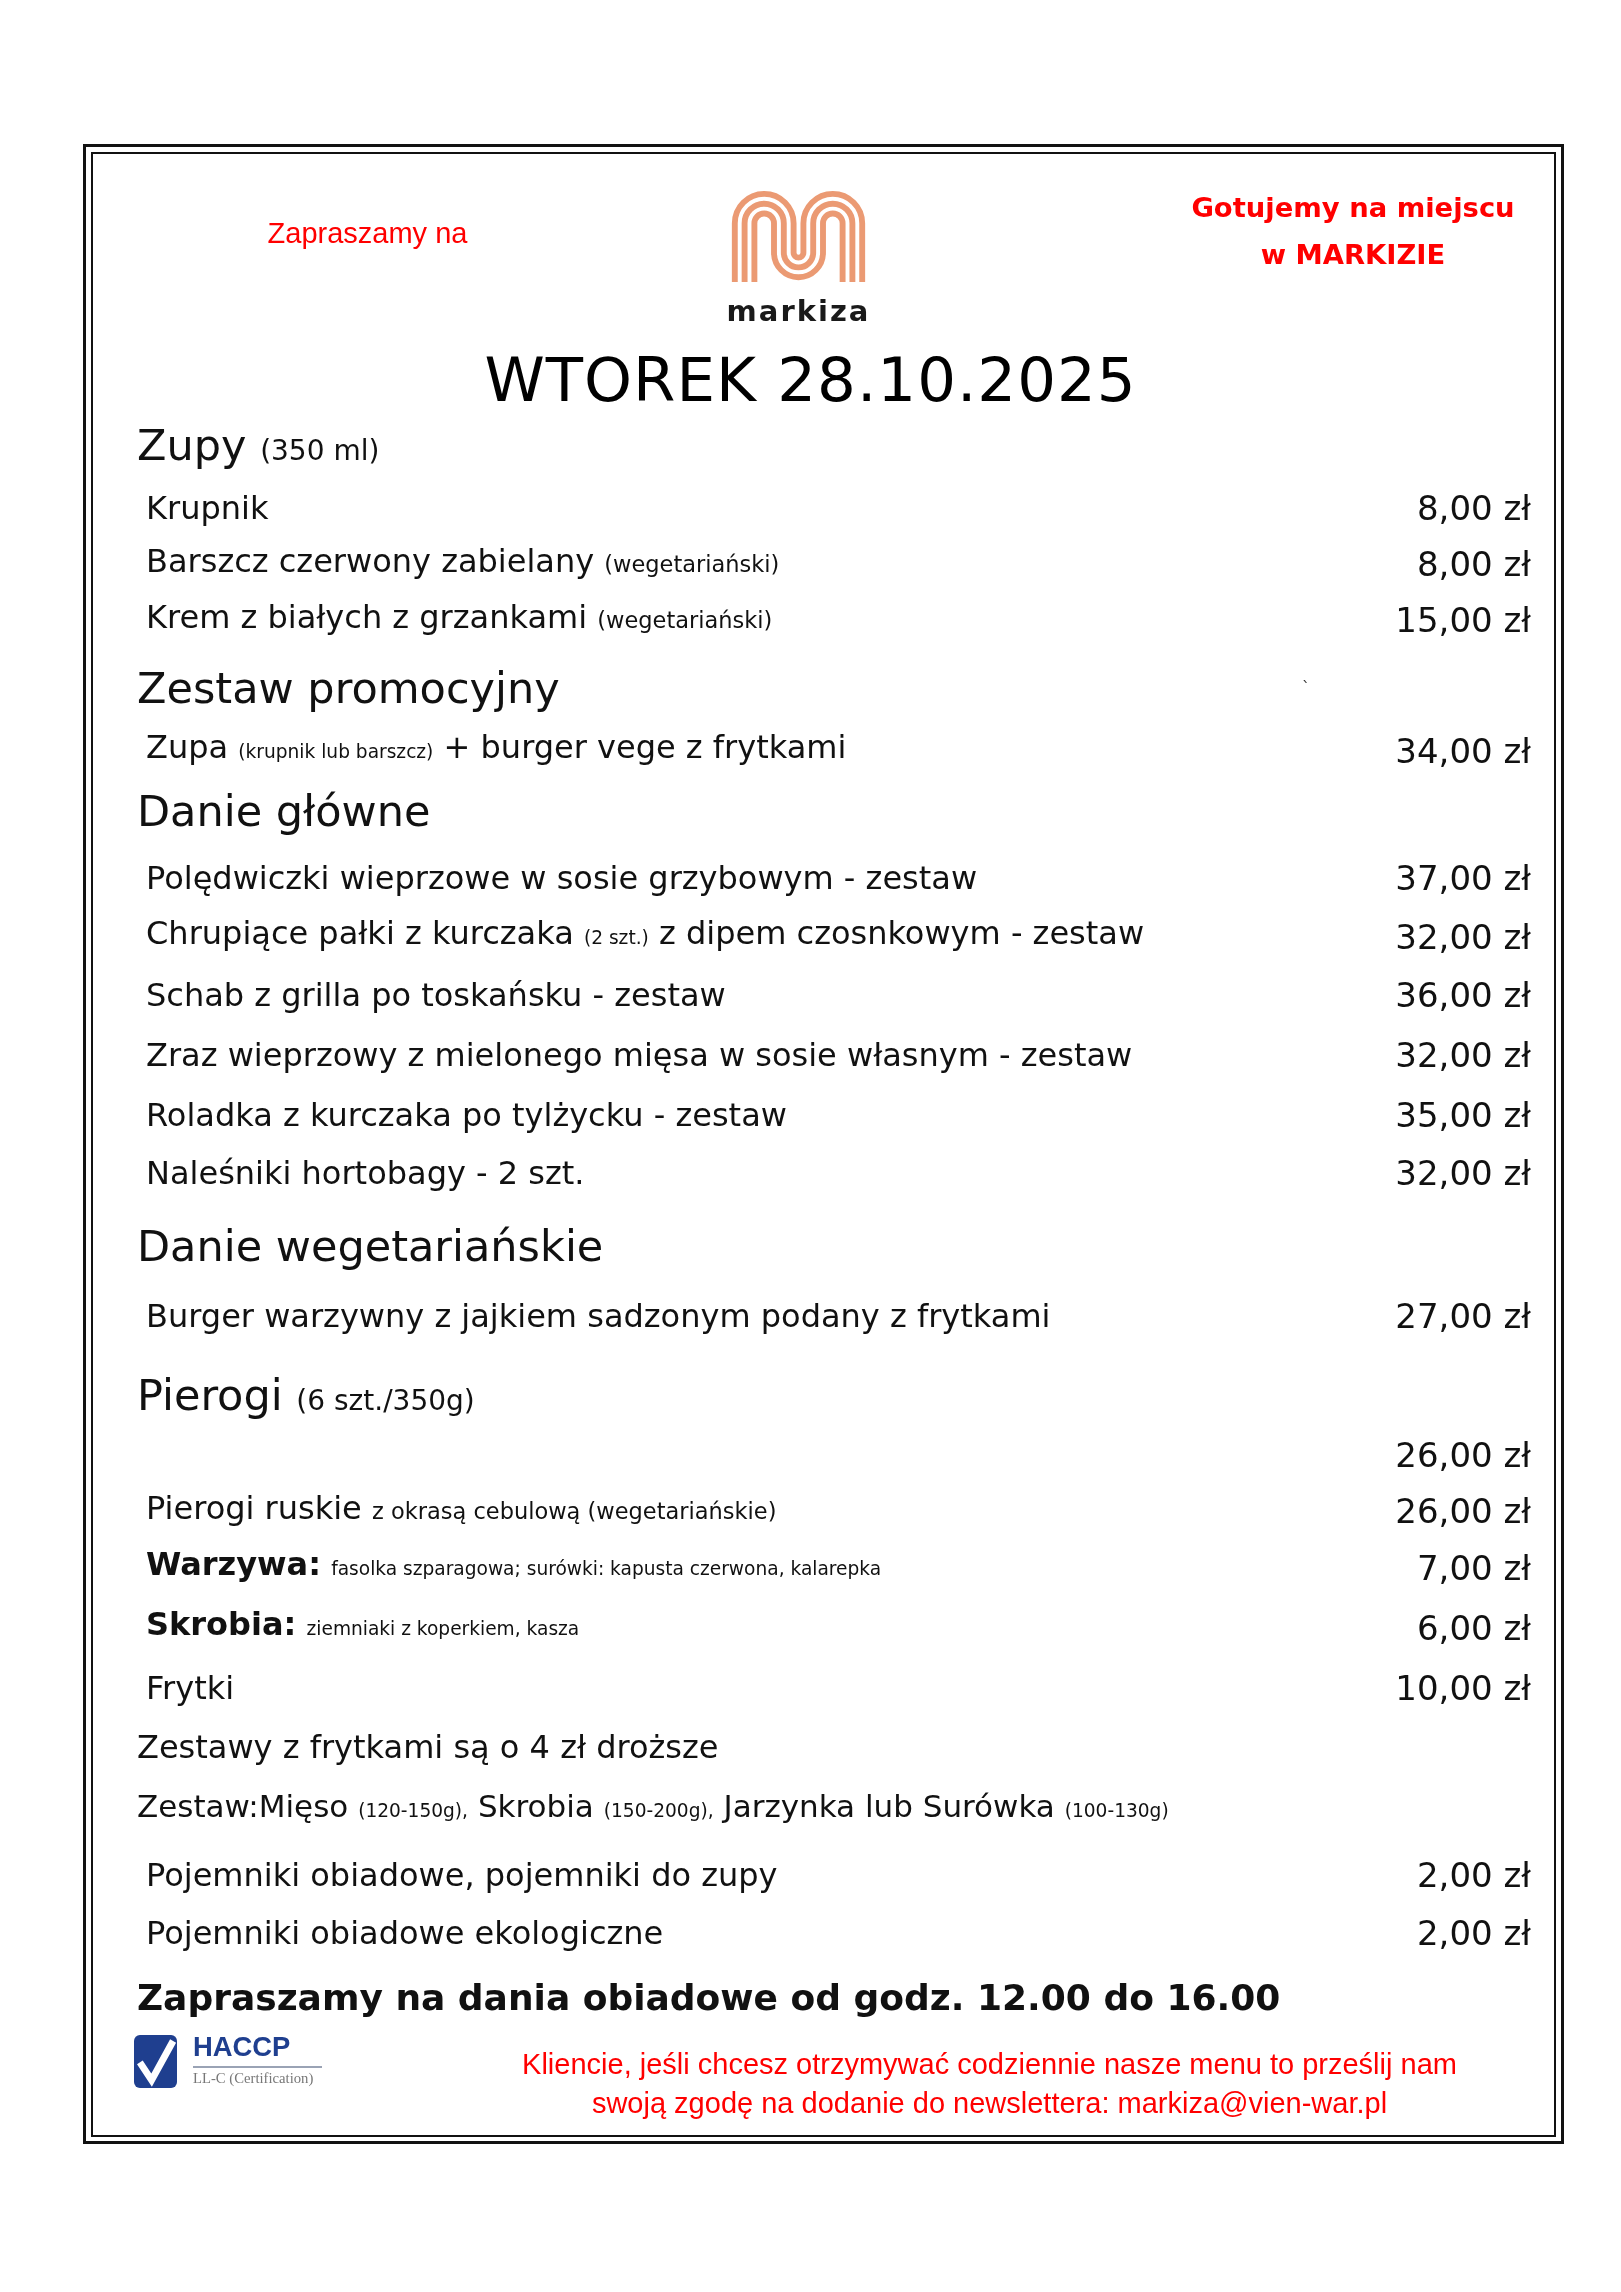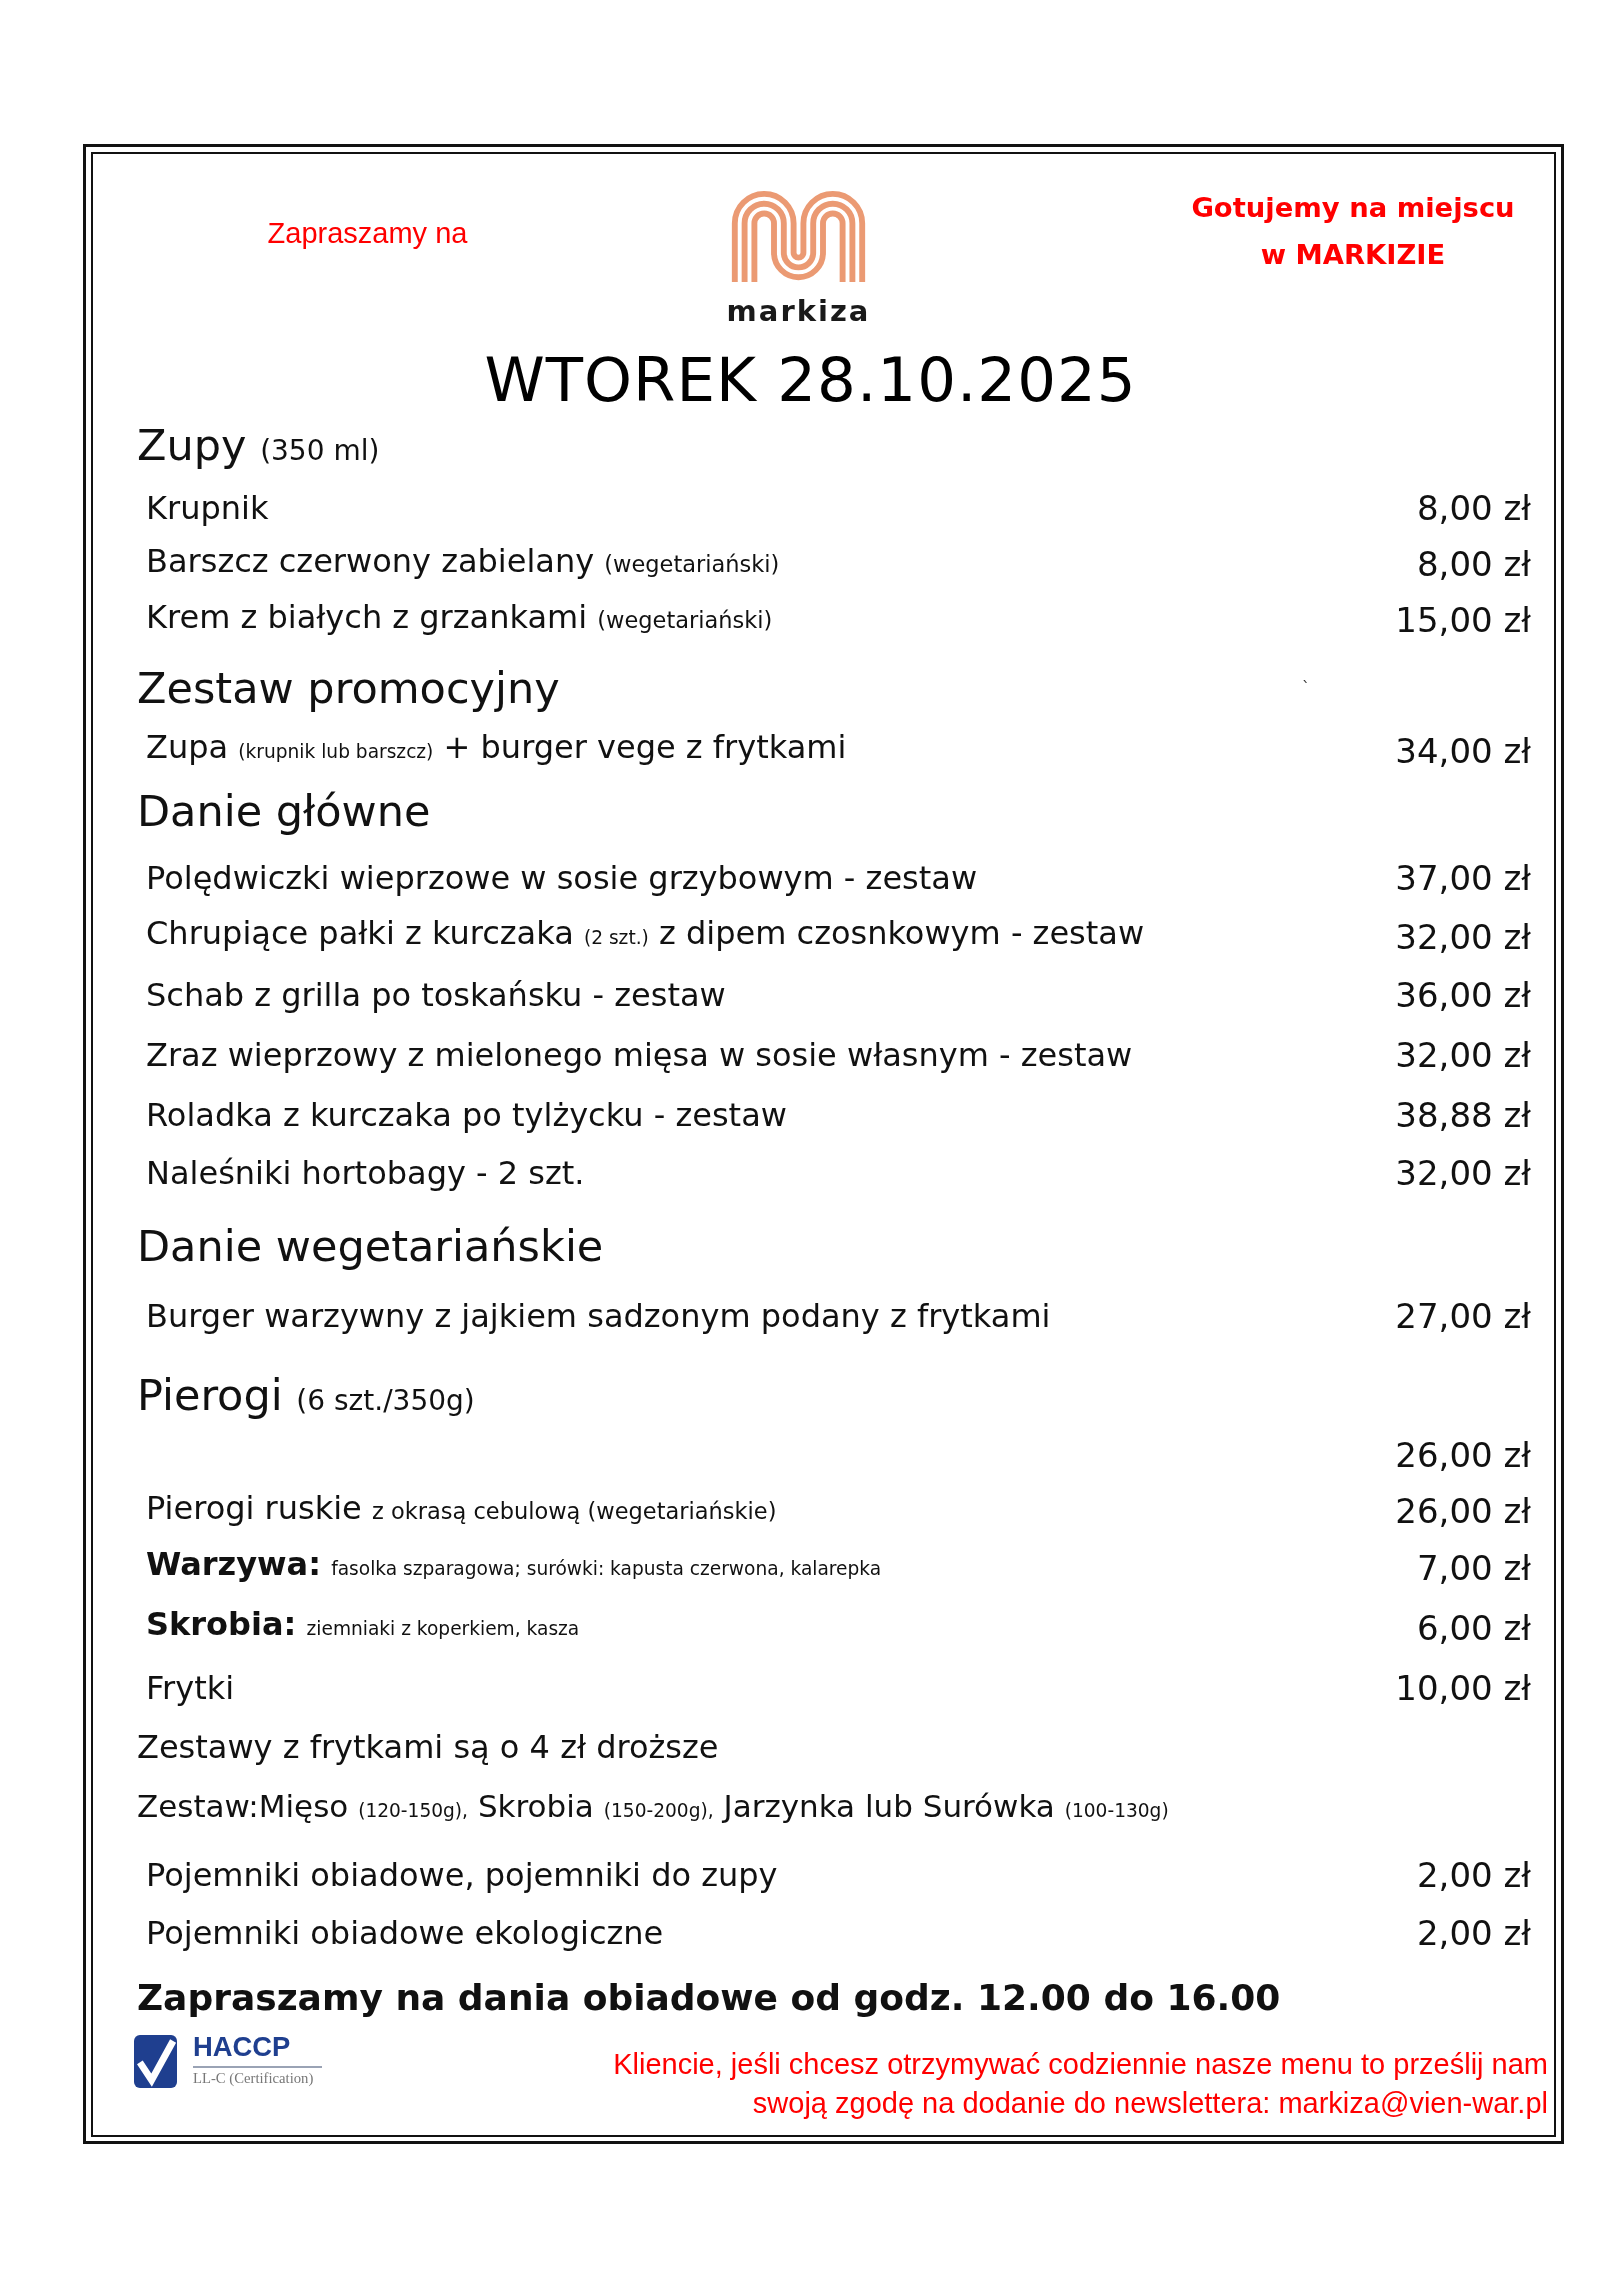--- a/index.html
+++ b/index.html
@@ -22,21 +22,21 @@
            color: #000; letter-spacing: 1px; }
   .row { position: absolute; left: 135px; width: 1396px; height: 49px; }
   .row .name { position: absolute; left: 11px; bottom: 0; white-space: nowrap; font-size: 32px; line-height: 49px; margin-top: 20px; }
   .row .price { position: absolute; right: 0; bottom: 0; white-space: nowrap; font-size: 34px; line-height: 49px; }
   .small { font-size: 22.5px; }
   .xsmall { font-size: 18.6px; }
   .heading { position: absolute; left: 137px; white-space: nowrap; font-size: 43px; line-height: 59px; }
   .heading .sub { font-size: 28px; }
   .bold { font-weight: bold; }
   .closing { left: 137px; top: 1970px; font-size: 36px; line-height: 55px; font-weight: 600; }
-  .footer-red { left: 431px; width: 1117px; text-align: right; top: 2045px; font-size: 29px; line-height: 39px;
+  .footer-red { left: 431px; width: 1117px; text-align: center; top: 2045px; font-size: 29px; line-height: 39px;
                 font-family: "Liberation Sans", sans-serif; }
   .haccp { left: 134px; top: 2033px; width: 196px; height: 59px; }
   .haccp-box { position: absolute; left: 0; top: 2px; width: 43px; height: 53px; background: #1f3f8f; border-radius: 5.9px; }
   .haccp-title { position: absolute; left: 59px; top: 0; font-family: "Liberation Sans", sans-serif; font-weight: bold;
                  font-size: 27.4px; line-height: 27.4px; color: #1f3f8f; letter-spacing: 0px; }
   .haccp-line { position: absolute; left: 59px; top: 33px; width: 129px; height: 2px; background: #9aa3b5; }
   .haccp-sub { position: absolute; left: 59px; top: 37px; font-family: "Liberation Serif", serif; font-size: 14.7px;
                line-height: 17.6px; color: #777; }
   .stray-mark { left: 1302px; top: 678px; font-size: 15.7px; color: #333; }
 </style>
@@ -108,21 +108,21 @@
 <div class="row" style="top:971px">
   <span class="name">Schab z grilla po toskańsku - zestaw</span>
   <span class="price">36,00 zł</span>
 </div>
 <div class="row" style="top:1031px">
   <span class="name">Zraz wieprzowy z mielonego mięsa w sosie własnym - zestaw</span>
   <span class="price">32,00 zł</span>
 </div>
 <div class="row" style="top:1091px">
   <span class="name">Roladka z kurczaka po tylżycku - zestaw</span>
-  <span class="price">38,88 zł</span>
+  <span class="price">35,00 zł</span>
 </div>
 <div class="row" style="top:1149px">
   <span class="name">Naleśniki hortobagy - 2 szt.</span>
   <span class="price">32,00 zł</span>
 </div>
 
 <div class="heading" style="top:1217px">
   <span>Danie wegetariańskie</span>
 </div>
 <div class="row" style="top:1292px">

